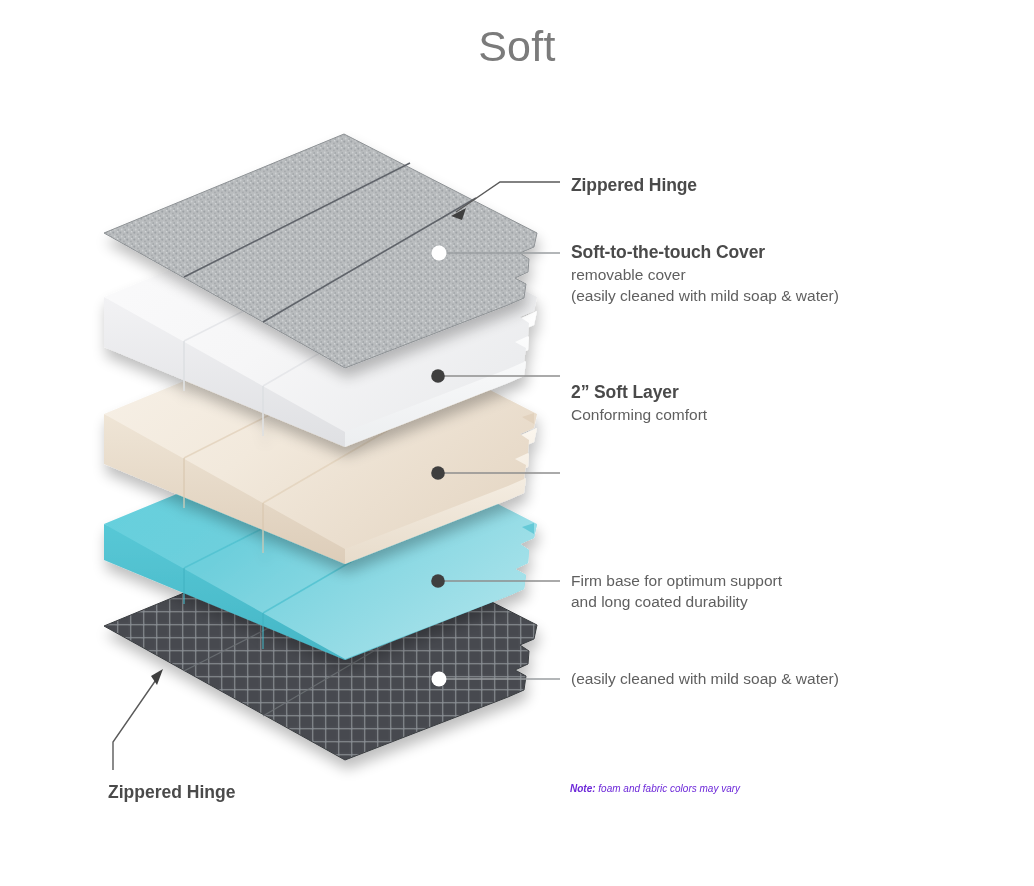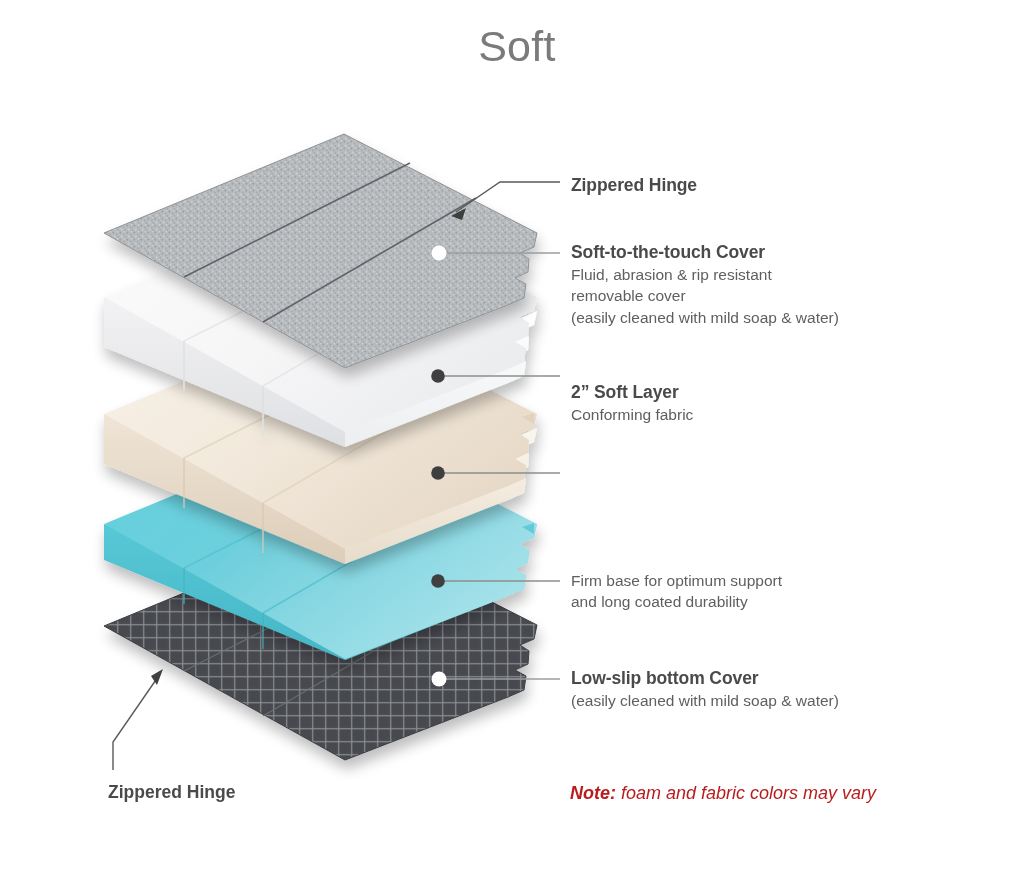--- a/index.html
+++ b/index.html
@@ -49,22 +49,22 @@
     position:absolute;
     left:108px;top:782px;
     font-size:17.5px;
     font-weight:bold;
     color:#4a4a4a;
     white-space:nowrap;
   }
   .note{
     position:absolute;
     left:570px;top:783px;
-    font-size:18px;
-    color:#b91c1c;
+    font-size:10px;
+    color:#6d28d9;
     font-style:italic;
     white-space:nowrap;
   }
   .note b{font-weight:bold;font-style:italic;}
 </style>
 </head>
 <body>
 
 <div id="stage">
 
@@ -228,38 +228,36 @@
       <path d="M 163 669 L 157 685 L 151 676 Z" fill="#3f3f3f"></path>
     </g>
   </svg>
 
   <div class="callout" style="top:175px">
     <div class="hd">Zippered Hinge</div>
   </div>
 
   <div class="callout" style="top:242px">
     <div class="hd">Soft-to-the-touch Cover</div>
-    <div class="sub">Fluid, abrasion &amp; rip resistant</div>
     <div class="sub">removable cover</div>
     <div class="sub">(easily cleaned with mild soap &amp; water)</div>
   </div>
 
   <div class="callout" style="top:382px">
     <div class="hd">2” Soft Layer</div>
-    <div class="sub">Conforming fabric</div>
+    <div class="sub">Conforming comfort</div>
   </div>
 
 
   <div class="callout" style="top:570px">
     <div class="sub">Firm base for optimum support</div>
     <div class="sub">and long coated durability</div>
   </div>
 
   <div class="callout" style="top:668px">
-    <div class="hd">Low-slip bottom Cover</div>
     <div class="sub">(easily cleaned with mild soap &amp; water)</div>
   </div>
 
   <div class="hinge-bottom">Zippered Hinge</div>
 
   <div class="note"><b>Note:</b><span> foam and fabric colors may vary</span></div>
 
 </div>
 
 </body></html>

